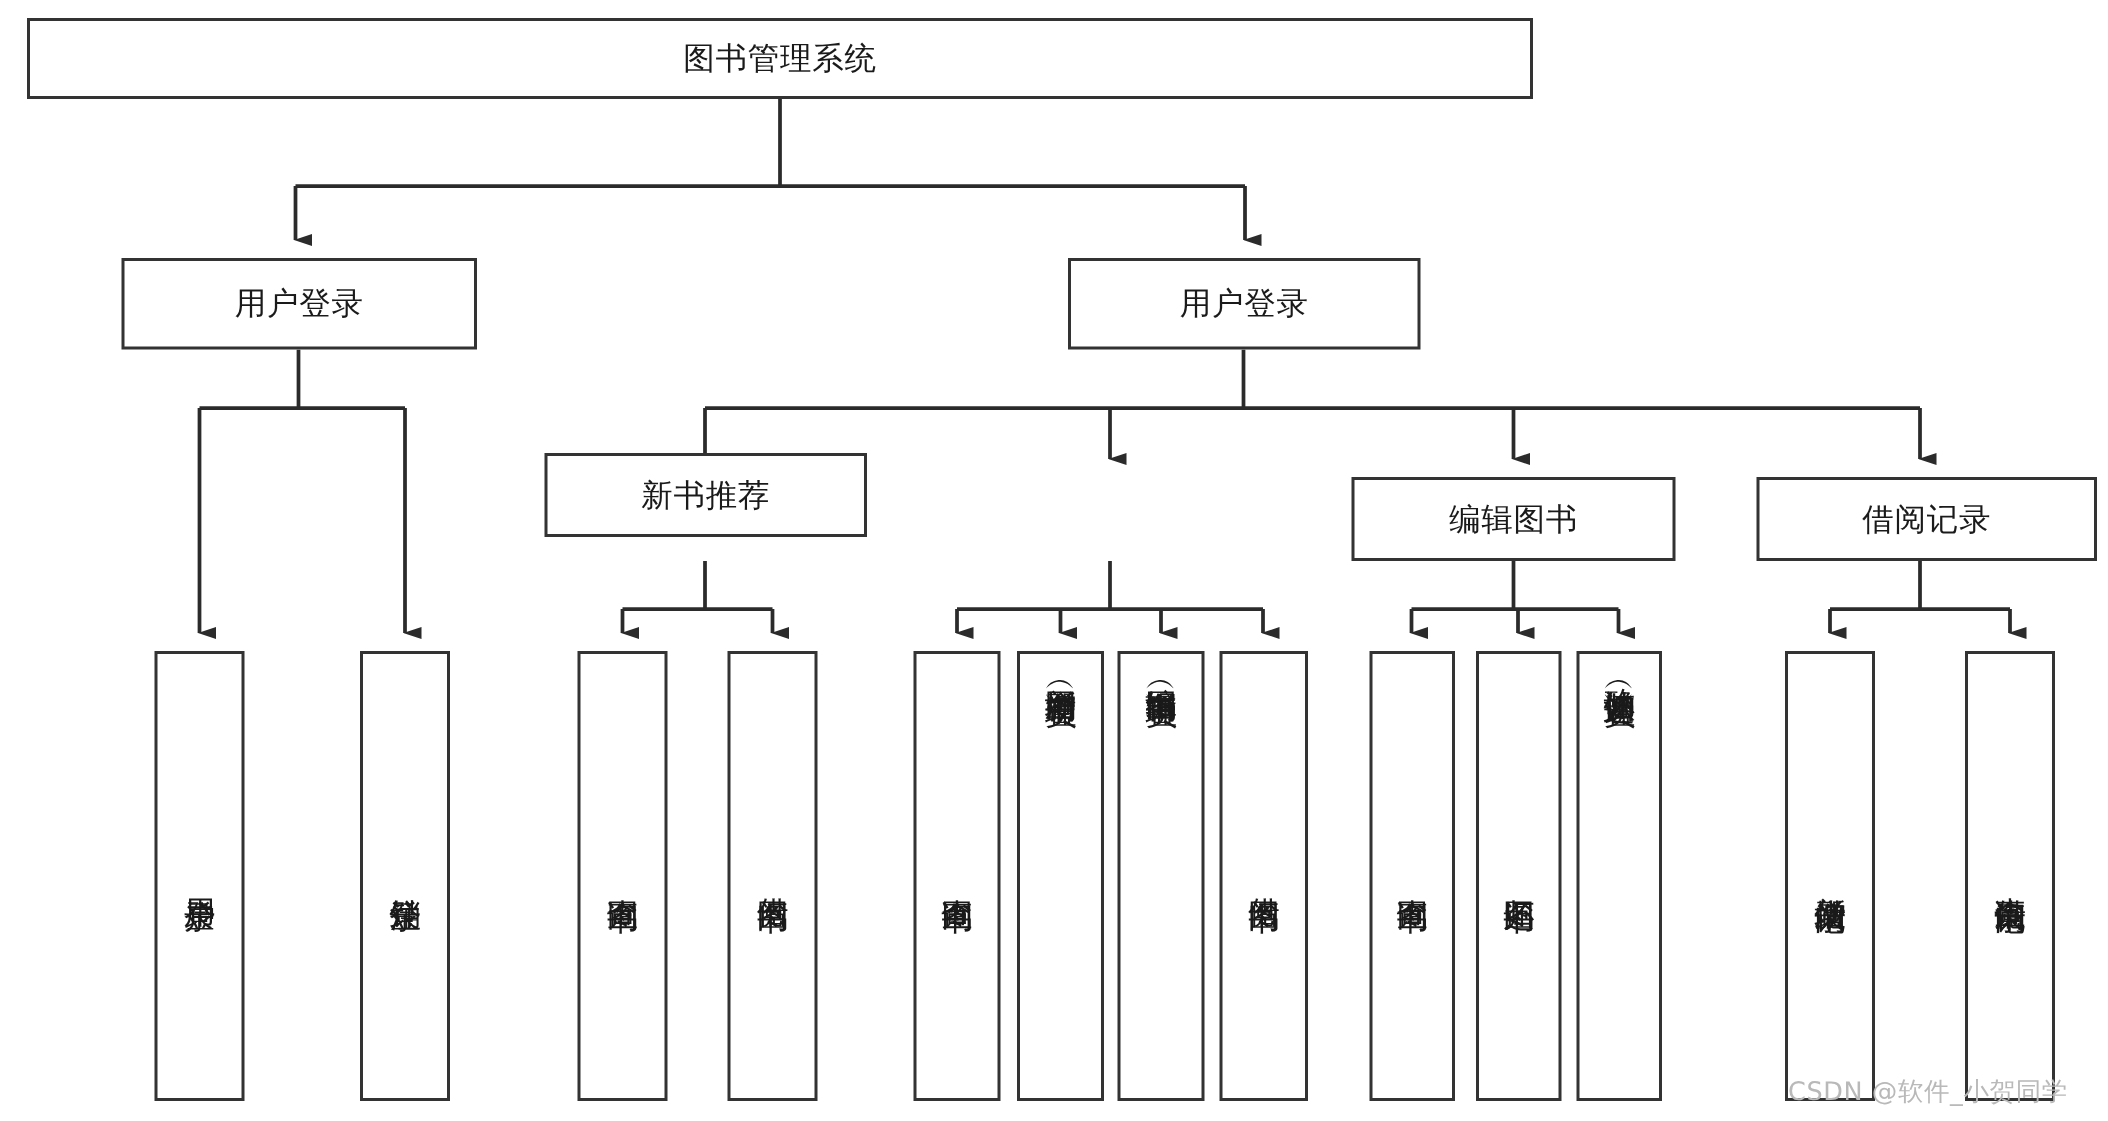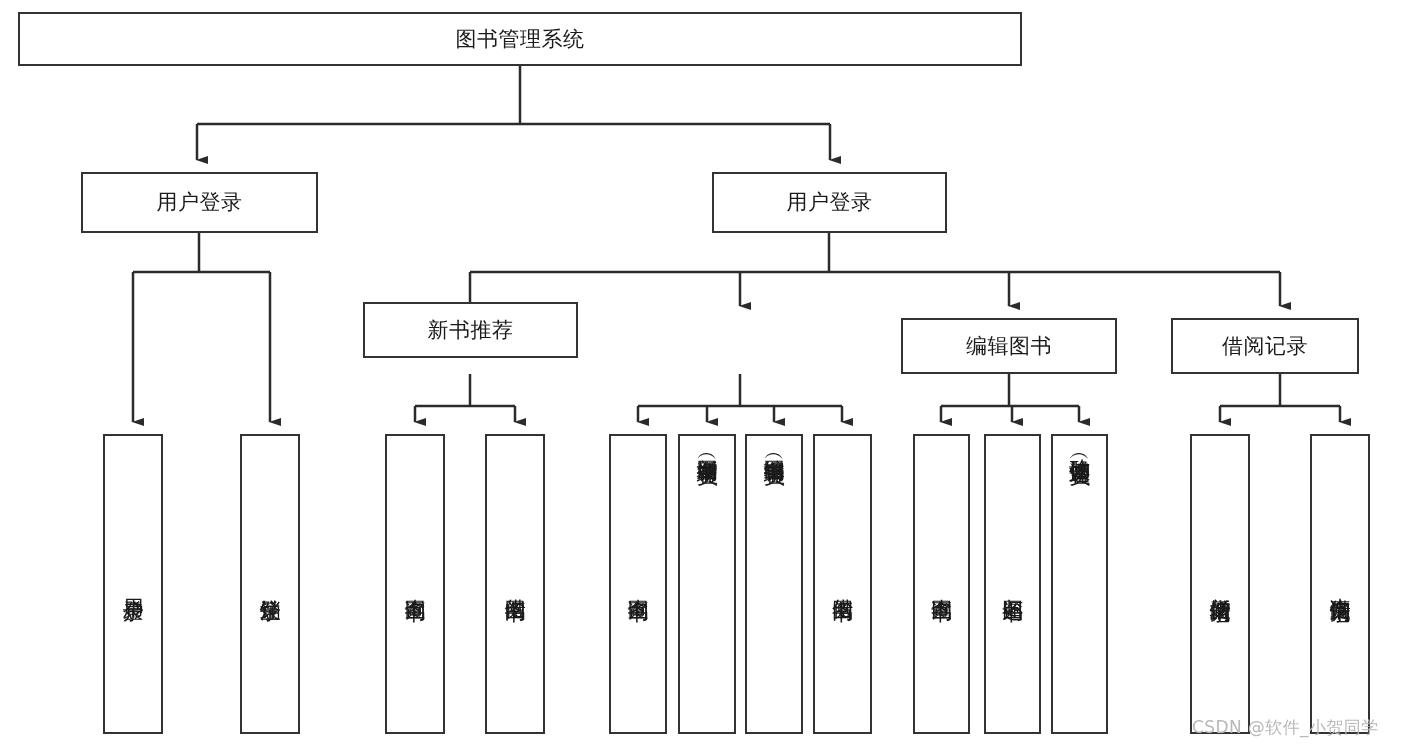--- a/index.html
+++ b/index.html
@@ -133,21 +133,21 @@
   <div class="node" style="left:712px; top:172px; width:235px; height:61px;">
     <span class="node-label">用户登录</span>
   </div>
 
   <div class="node" style="left:363px; top:302px; width:215px; height:56px;">
     <span class="node-label">新书推荐</span>
   </div>
   <div class="node" style="left:901px; top:318px; width:216px; height:56px;">
     <span class="node-label">编辑图书</span>
   </div>
-  <div class="node" style="left:1171px; top:318px; width:188px; height:56px;">
+  <div class="node" style="left:1171px; top:318px; width:227px; height:56px;">
     <span class="node-label">借阅记录</span>
   </div>
 
   <div class="node vertical centered" style="left:103px; top:434px; width:60px; height:300px;">
     <span class="node-label">用户登录</span>
   </div>
   <div class="node vertical centered" style="left:240px; top:434px; width:60px; height:300px;">
     <span class="node-label">注销登录</span>
   </div>
 

